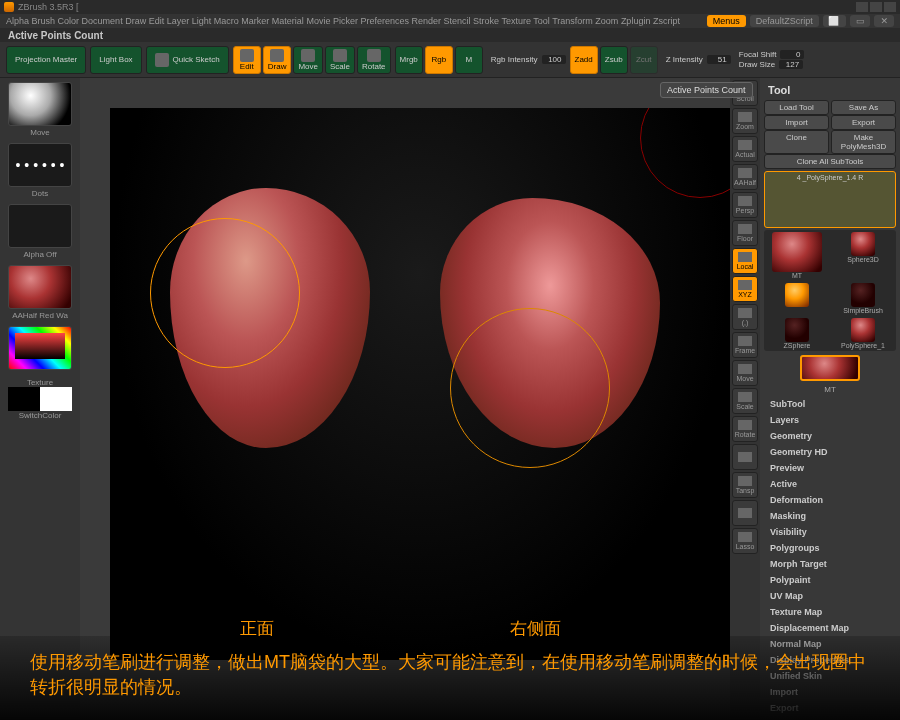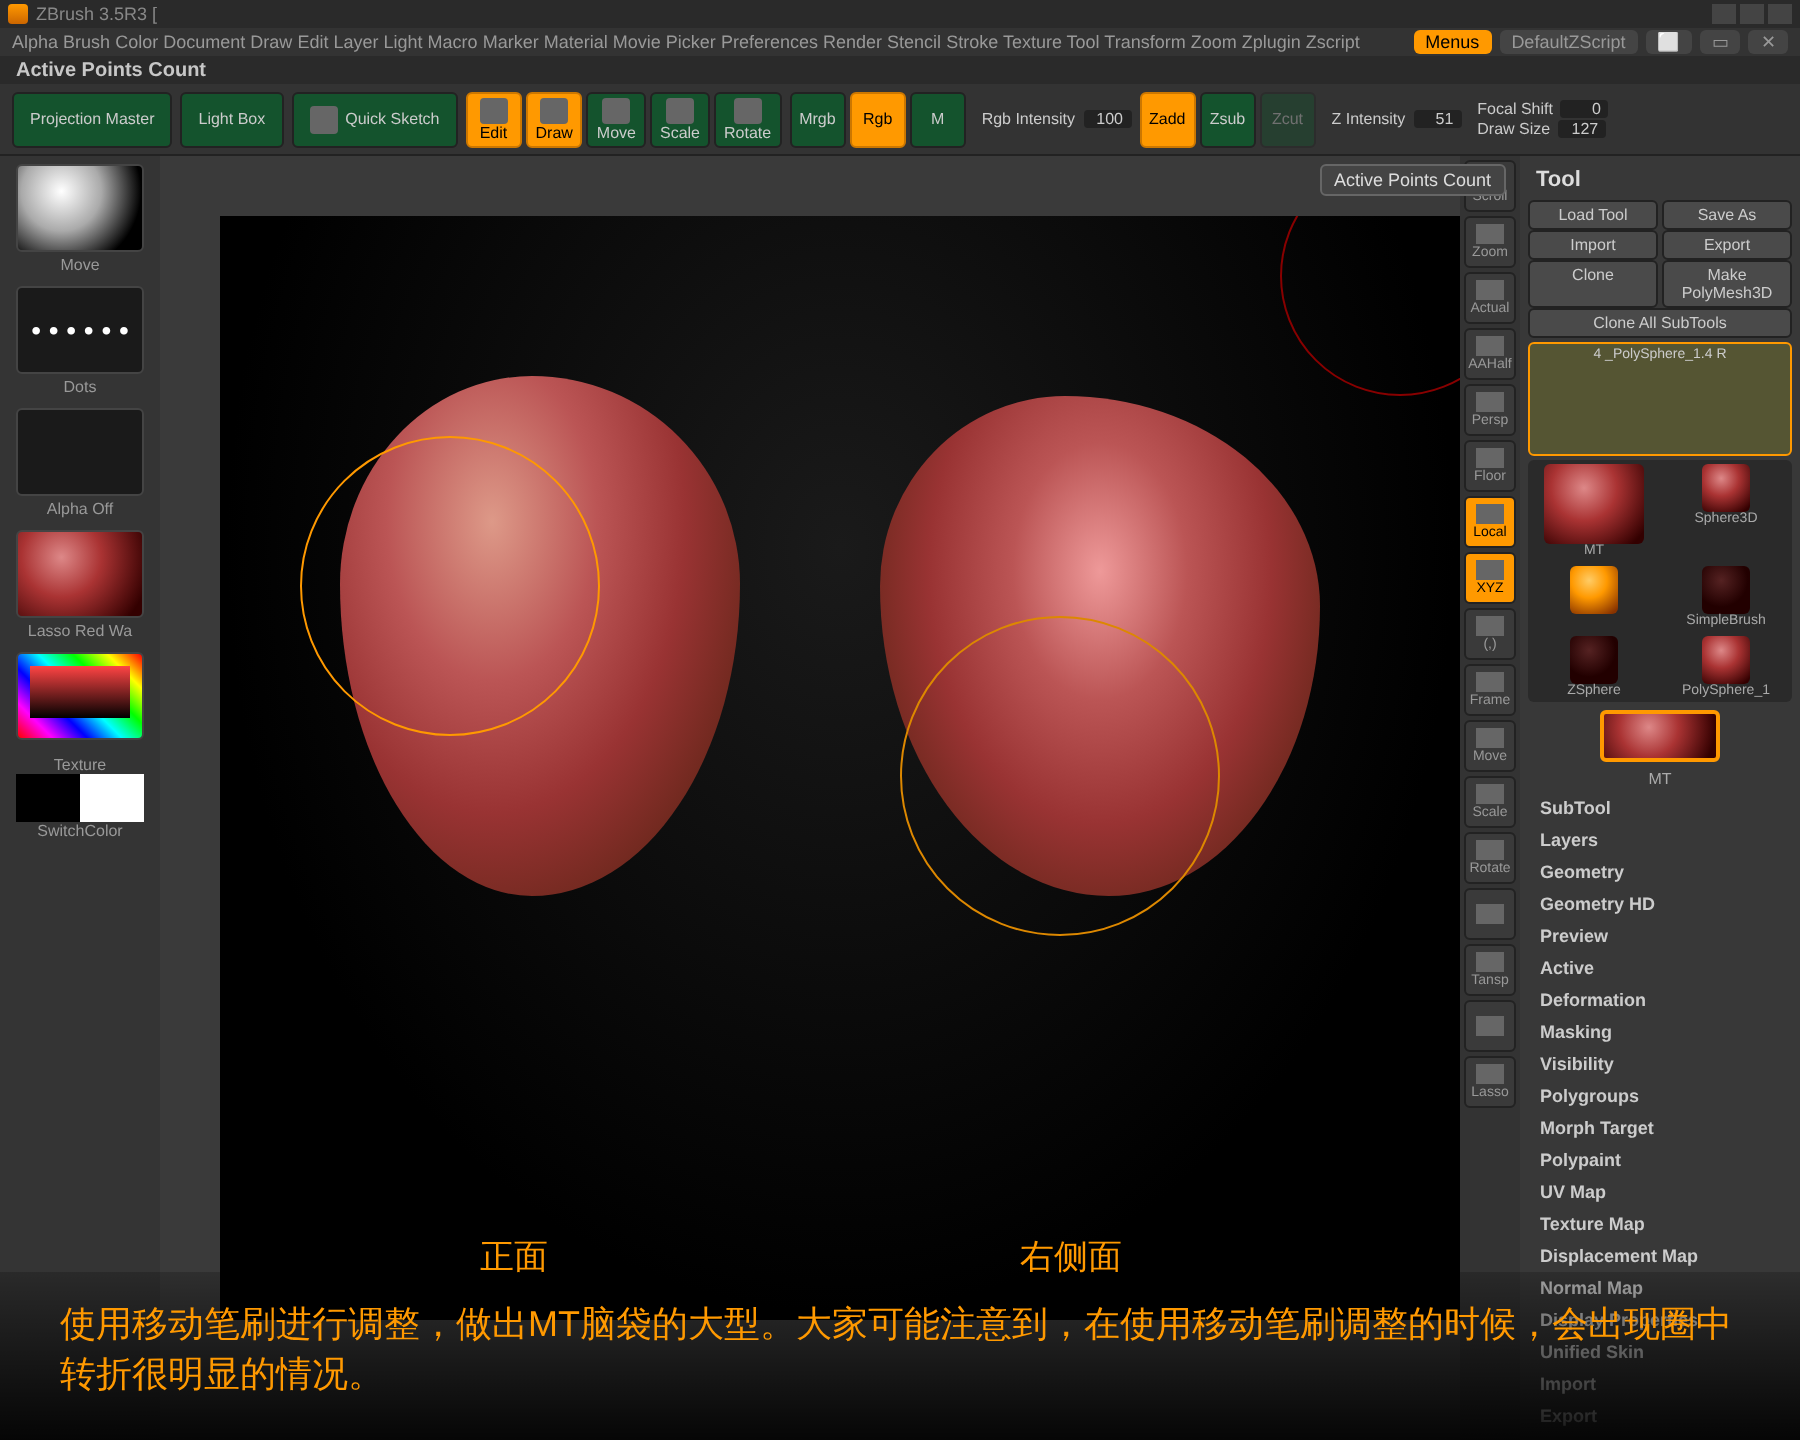--- a/index.html
+++ b/index.html
@@ -173,21 +173,21 @@
         <span class="val-box">127</span>
       </div>
   </div>
 </div>
 
 <div class="main">
   <div class="left-shelf">
     <div class="shelf-item"><div class="shelf-thumb sphere"></div><span>Move</span></div>
     <div class="shelf-item"><div class="shelf-thumb dots"></div><span>Dots</span></div>
     <div class="shelf-item"><div class="shelf-thumb"></div><span>Alpha Off</span></div>
-    <div class="shelf-item"><div class="shelf-thumb red"></div><span>Lasso Red Wa</span></div>
+    <div class="shelf-item"><div class="shelf-thumb red"></div><span>AAHalf Red Wa</span></div>
     <div class="shelf-item">
         <div class="shelf-thumb picker"></div>
       </div>
     <div class="shelf-item"><span>Texture</span><div class="shelf-bw">
           <span></span>
           <span></span>
         </div><span>SwitchColor</span></div>
   </div>
 
   <div class="canvas-area">

